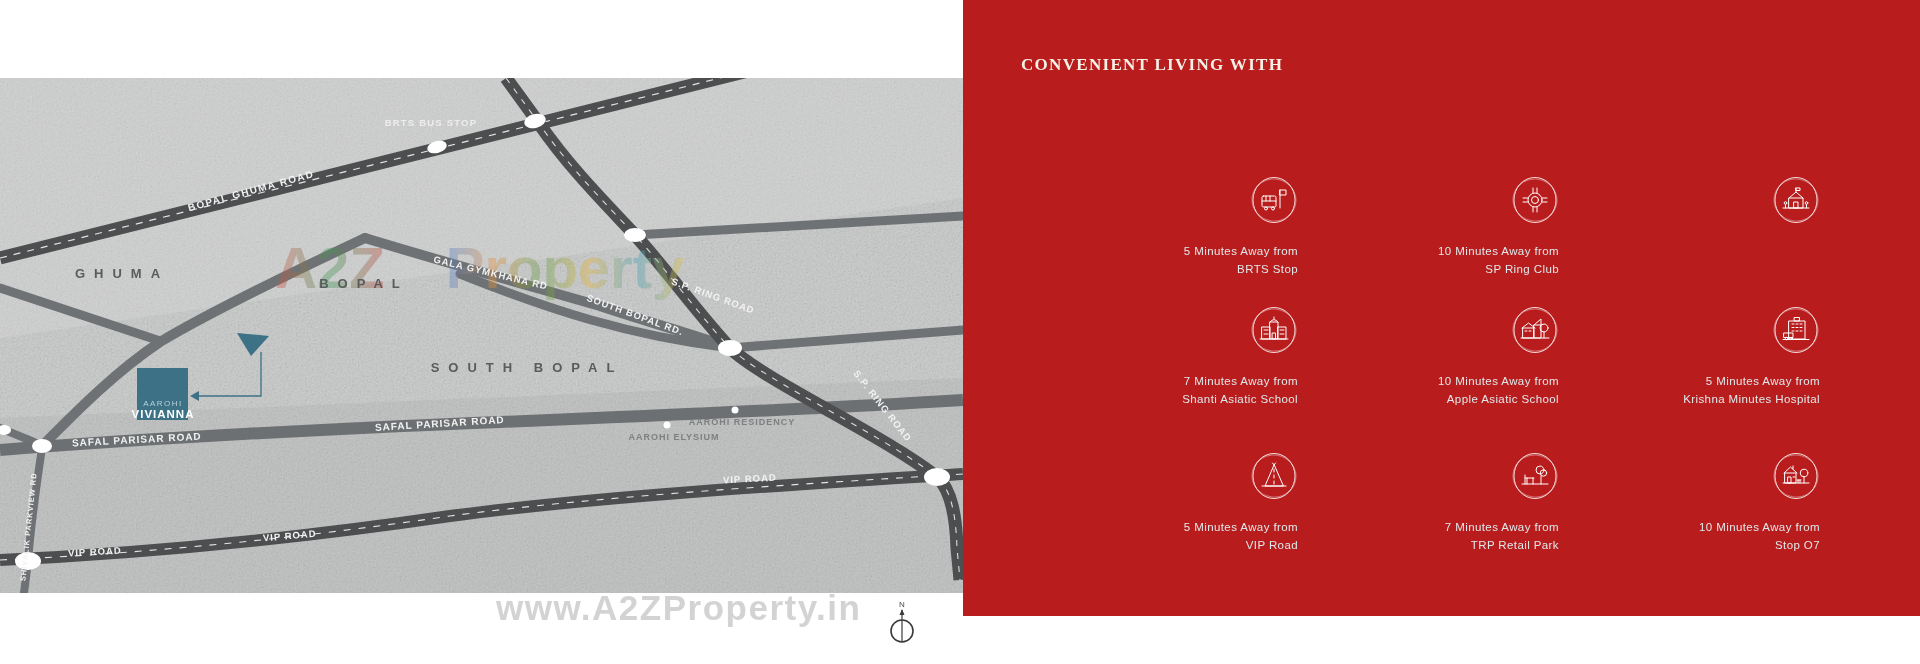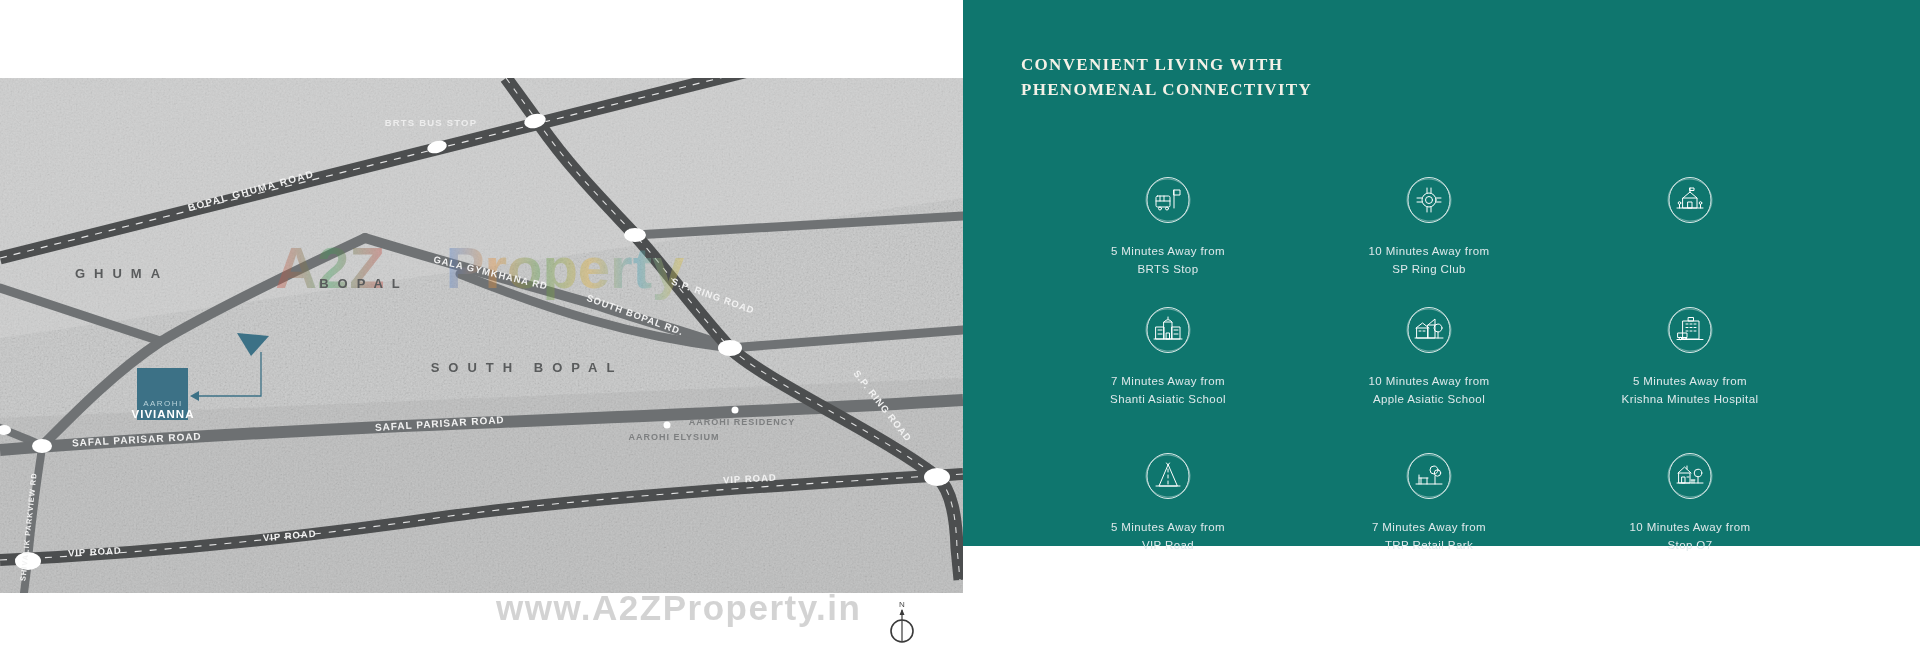--- a/index.html
+++ b/index.html
@@ -1,25 +1,25 @@
 <!DOCTYPE html>
 <html><head>
 <meta charset="utf-8">
 <style>
   html,body{margin:0;padding:0;background:#ffffff;}
   .canvas{position:relative;width:1920px;height:664px;background:#ffffff;overflow:hidden;
           font-family:"Liberation Sans", sans-serif;}
   
   .map-svg{position:absolute;left:0;top:78px;}
   
-  .panel{position:absolute;left:963px;top:0;width:957px;height:546px;background:#0f766e;}
+  .panel{position:absolute;left:963px;top:0;width:957px;height:616px;background:#b91c1c;}
   .panel-title{position:absolute;left:58px;top:52px;margin:0;
                font-family:"Liberation Serif", serif;font-weight:700;
                font-size:17px;line-height:25px;letter-spacing:1.3px;color:#f4f1e7;}
-  .cell{position:absolute;width:260px;text-align:center;}
+  .cell{position:absolute;width:260px;text-align:right;}
   .cell .icon-wrap{display:inline-block;width:48px;height:48px;}
   .cell .cap{margin-top:14px;font-size:11.5px;line-height:18px;color:#dfe9eb;letter-spacing:.4px;}
   .c0{left:75px;}  .c1{left:336px;} .c2{left:597px;}
   .r0{top:176px;}  .r1{top:306px;}  .r2{top:452px;}
   
   .wm-bottom{position:absolute;left:496px;top:588px;z-index:6;
              font-size:35px;font-weight:700;letter-spacing:1.5px;
              color:#c9c9c9;opacity:.8;white-space:nowrap;}
   
   .compass{position:absolute;left:886px;top:598px;z-index:7;}
@@ -139,21 +139,20 @@
   <svg class="compass" width="32" height="50" viewBox="0 0 32 50">
     <text x="16" y="9" font-size="8" fill="#4a4a4a" text-anchor="middle" font-family="Liberation Sans, sans-serif">N</text>
     <line x1="16" y1="12" x2="16" y2="44" stroke="#3a3a3a" stroke-width="1.2"></line>
     <polygon points="16,11 13.5,17 18.5,17" fill="#3a3a3a"></polygon>
     <circle cx="16" cy="33" r="11" fill="none" stroke="#3a3a3a" stroke-width="1.6"></circle>
   </svg>
 
   <div class="panel">
     <h1 class="panel-title">
       <span>CONVENIENT LIVING WITH</span><br>
-      <span>PHENOMENAL CONNECTIVITY</span>
     </h1>
 
     <div class="cell c0 r0">
       <span class="icon-wrap">
         <svg width="48" height="48" viewBox="0 0 48 48">
           <ellipse class="sketch" cx="24" cy="24" rx="21" ry="22.5"></ellipse>
           <ellipse class="sketch2" cx="24" cy="24" rx="22" ry="21" transform="rotate(8 24 24)"></ellipse>
           <g class="glyph" transform="translate(8,8)">
             <rect x="4" y="12" width="14" height="11" rx="1.5"></rect>
             <line x1="4" y1="17" x2="18" y2="17"></line>

